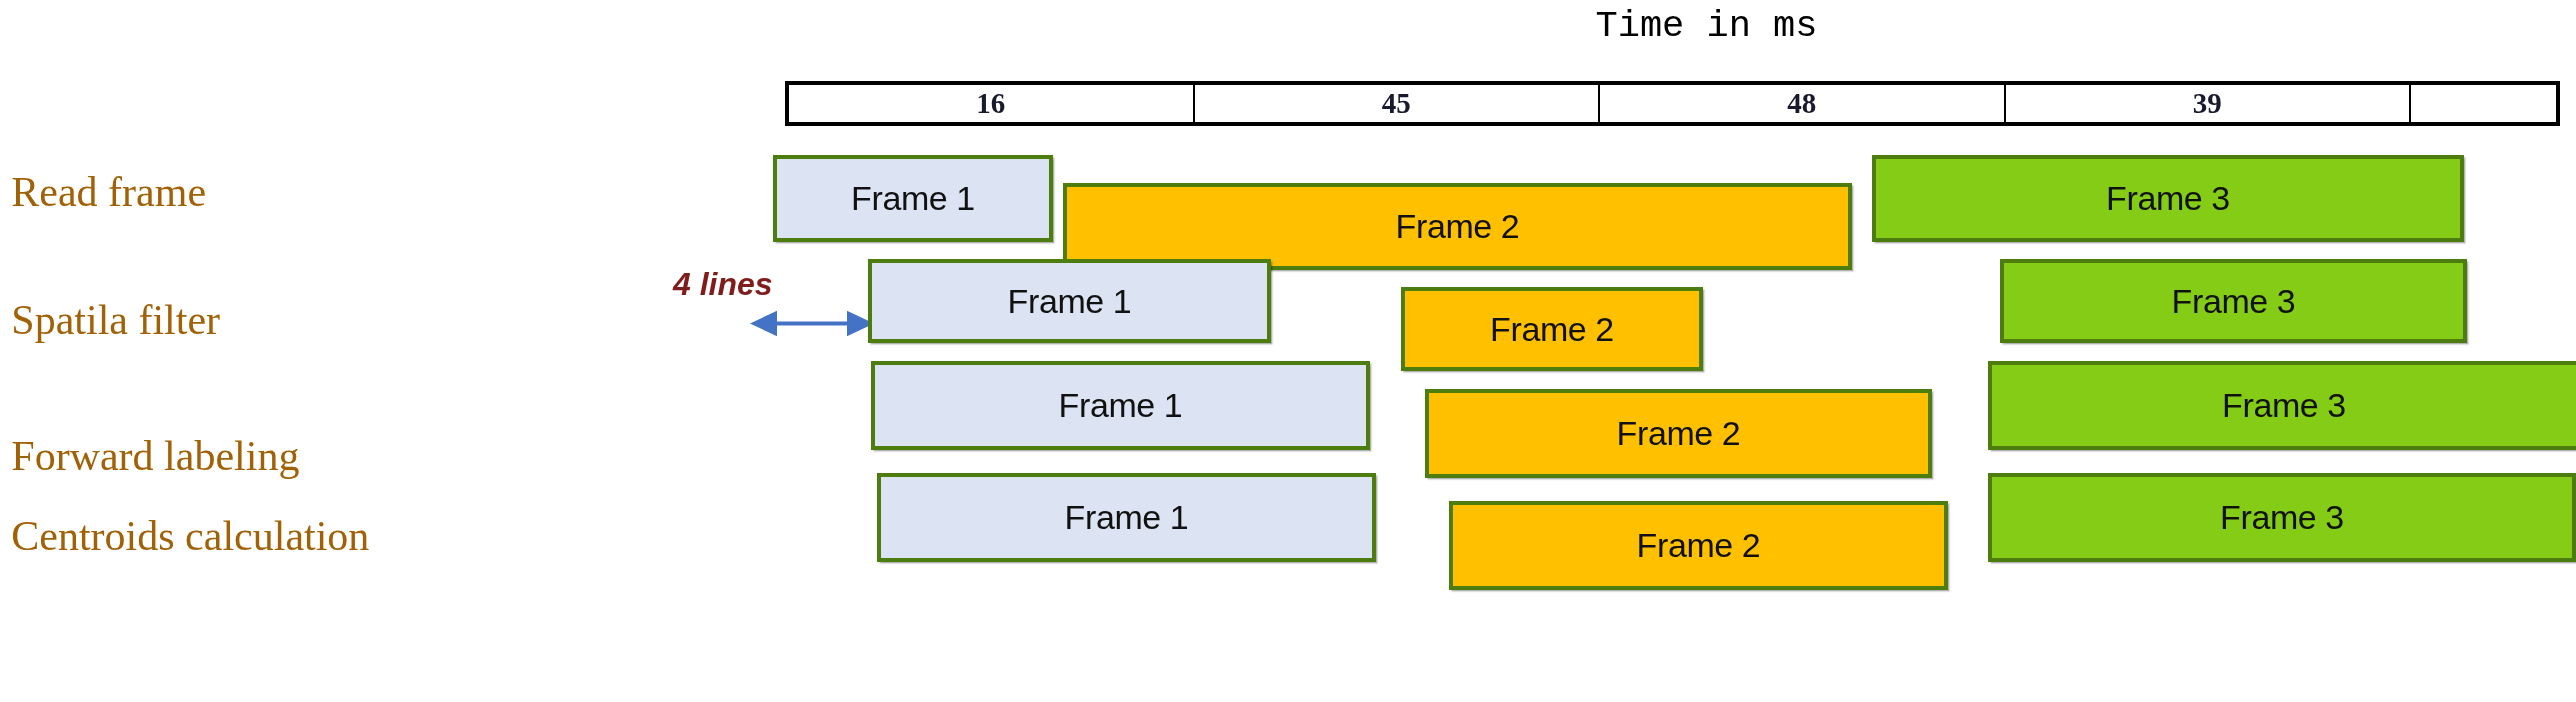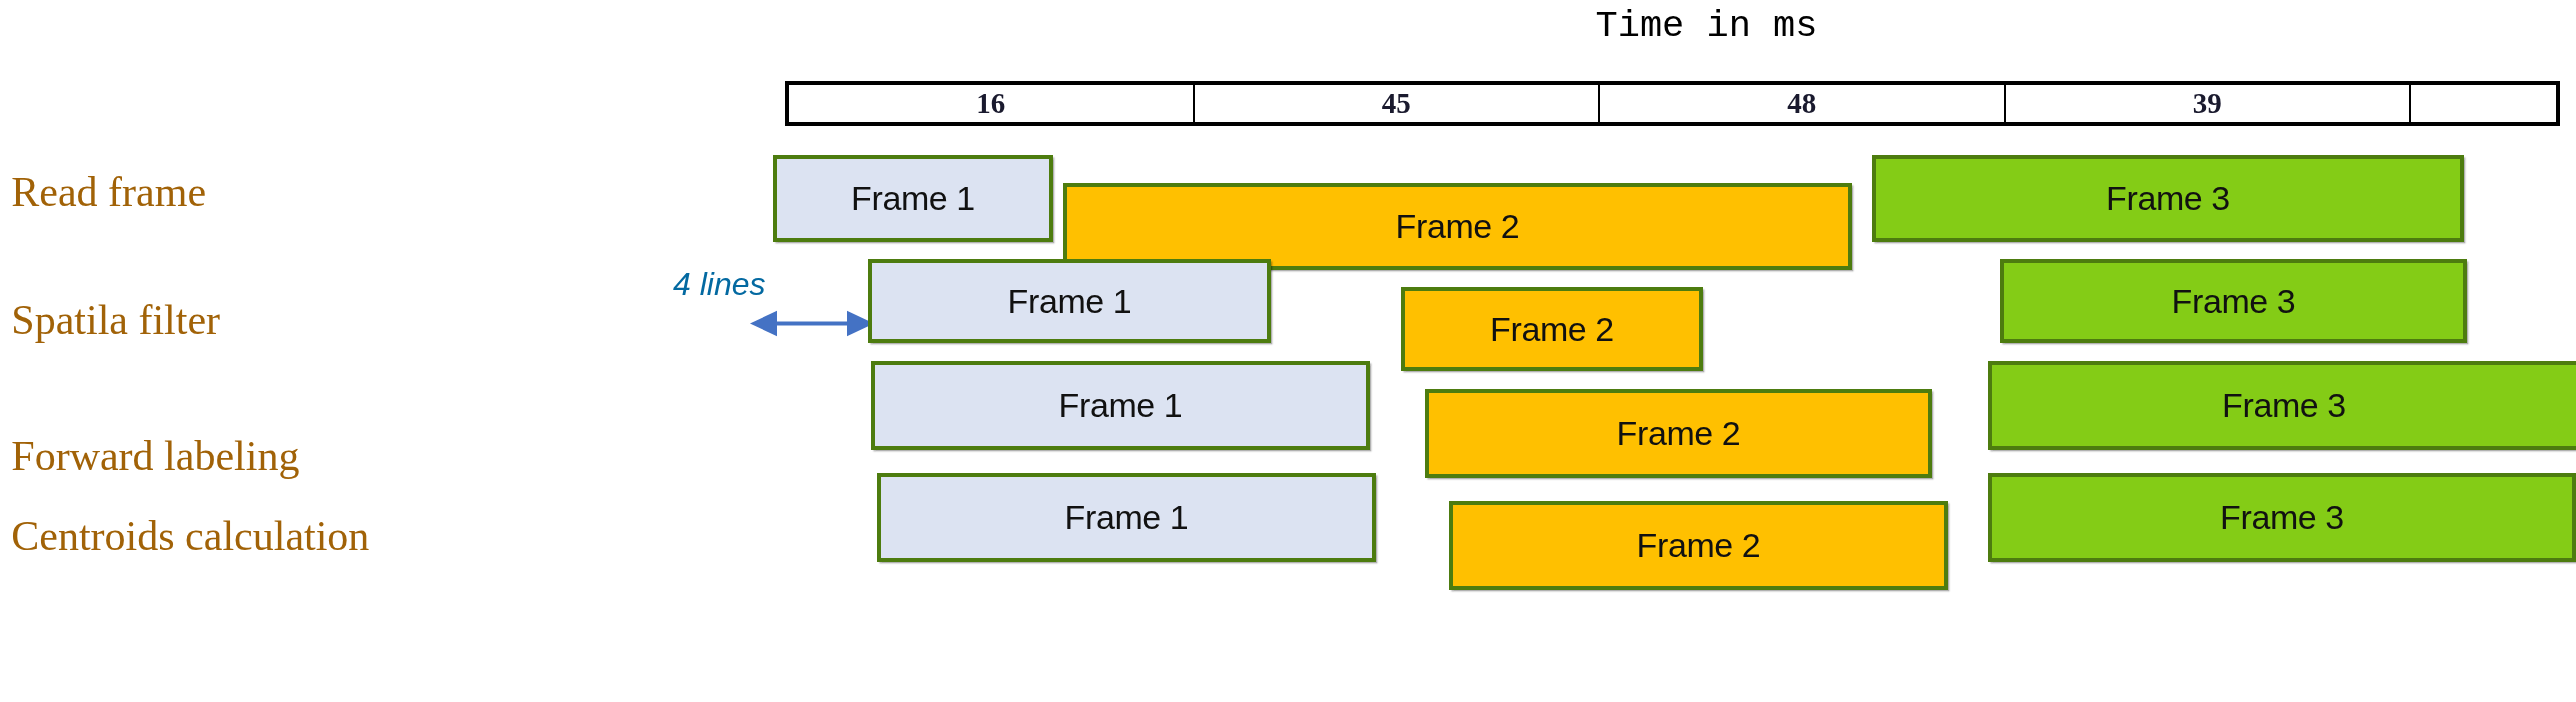--- a/index.html
+++ b/index.html
@@ -87,23 +87,23 @@
   .bar.orange { background: #ffc000; margin-top: 28px; }
   .bar.green  { background: #84cc16; }
 
   
   #lines-annotation {
     position: absolute;
     left: 673px;
     top: 266px;
     font-family: "Liberation Sans", sans-serif;
     font-style: italic;
-    font-weight: normal;
+    font-weight: bold;
     font-size: 32px;
-    color: #0369a1;
+    color: #7f1d1d;
     white-space: nowrap;
   }
   #lines-arrow {
     position: absolute;
     left: 749px;
     top: 306px;
     width: 126px;
     height: 35px;
   }
 </style>

